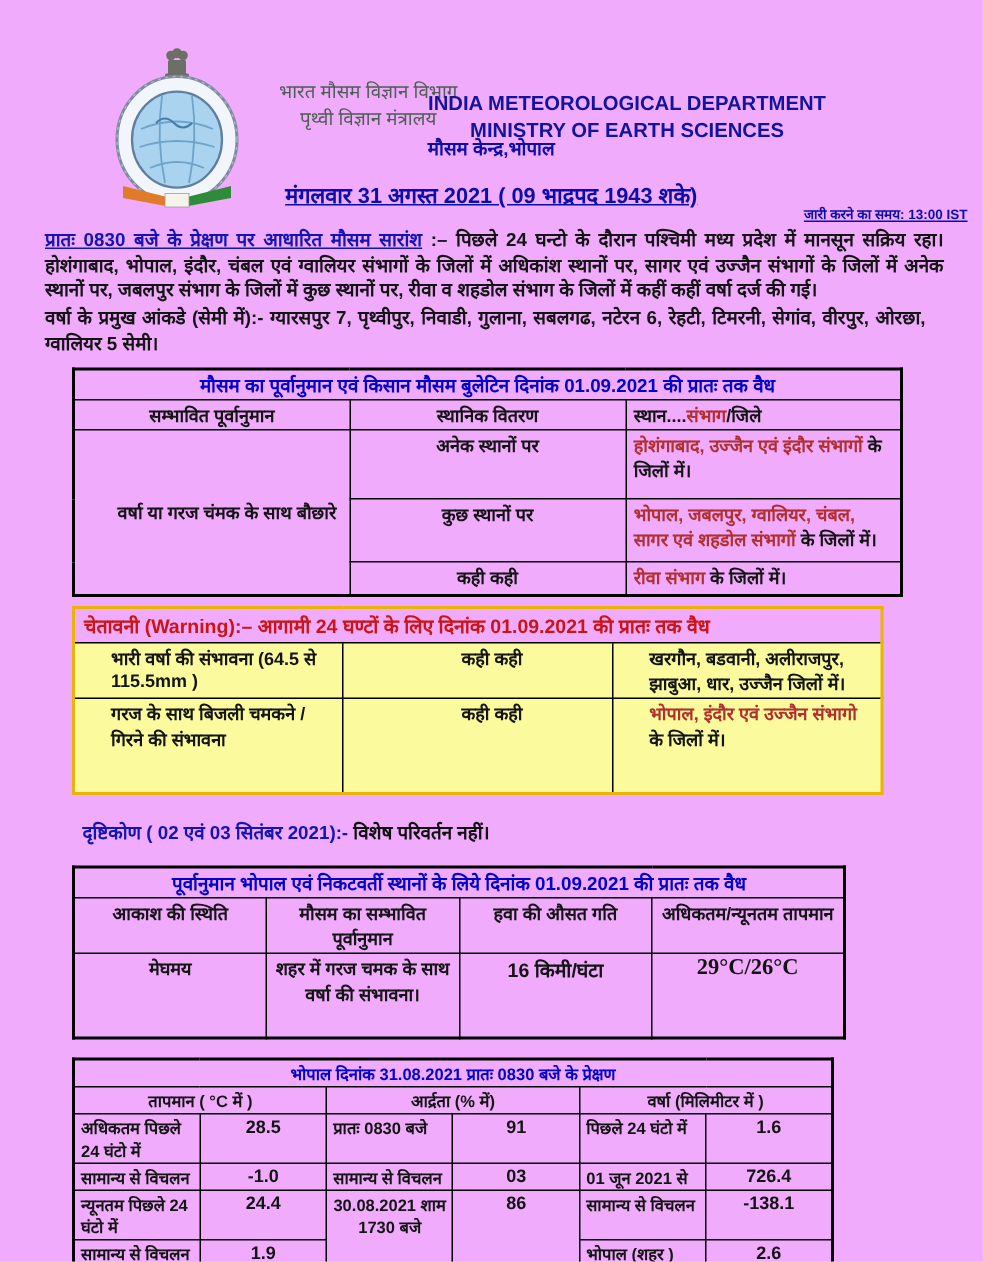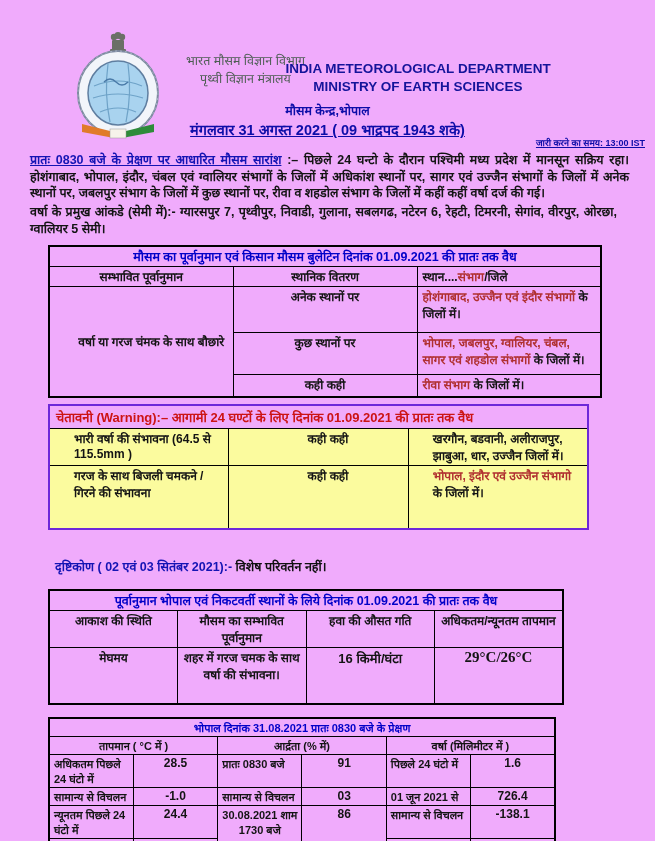--- a/index.html
+++ b/index.html
@@ -4,21 +4,21 @@
 <style>
   * { margin:0; padding:0; box-sizing:border-box; }
   body { background:#e8e8e8; font-family:"Liberation Sans","DejaVu Sans",sans-serif; }
   .page { position:relative; width:655px; height:841px; background:#f0abfc; margin:0 auto; overflow:hidden; color:#111; }
 
   
   .hdr { position:relative; height:150px; }
   .logo { position:absolute; left:64px; top:26px; width:108px; height:116px; }
   .dept-hindi { position:absolute; left:186px; top:52px; font-size:12.5px; color:#4d5d53; line-height:1.45; text-align:center; }
   .eng-title { position:absolute; left:248px; top:60px; width:340px; text-align:center; color:#14149a; font-weight:bold; font-size:13.5px; line-height:1.35; }
-  .centre-line { position:absolute; top:102px; left:40px; right:40px; text-align:center; color:#0d0da8; font-weight:bold; font-size:12.5px; }
+  .centre-line { position:absolute; top:90px; left:40px; right:40px; text-align:center; color:#0d0da8; font-weight:bold; font-size:12.5px; }
   .title-line { position:absolute; top:105px; left:40px; right:40px; text-align:center; color:#0d0da8; font-weight:bold; font-size:13px; text-decoration:underline; }
   .date-line { position:absolute; top:119px; left:40px; right:40px; text-align:center; color:#0d0da8; font-weight:bold; font-size:14.5px; text-decoration:underline; }
   .issue-time { position:absolute; top:136px; right:10px; color:#0d0da8; font-weight:bold; font-size:9px; text-decoration:underline; }
 
   
   .para { margin:2px 26px 0 30px; font-size:12.5px; font-weight:600; line-height:1.33; text-align:justify; color:#141414; }
   .blue-ul { color:#1414b4; text-decoration:underline; font-weight:bold; }
   .b { font-weight:bold; }
   .rain-para { margin:2px 38px 0 30px; font-size:12.5px; font-weight:600; line-height:1.33; text-align:justify; color:#141414; }
 
@@ -28,28 +28,28 @@
   .t-title { color:#0202c8; font-weight:bold; text-align:center; font-size:12.5px; }
   .red-txt { color:#b03030; font-weight:bold; }
   .c { text-align:center; }
 
   .tbl1 { width:554px; margin-top:8px; border:2px solid #000; }
   .tbl1 .col1 { width:122px; }
   .tbl1 .col2 { width:100px; }
   .tbl1 .rowspan-cell { vertical-align:middle; text-align:center;padding-left:25px; }
   .tbl1 .r1 { height:46px; } .tbl1 .r2 { height:42px; } .tbl1 .r3 { height:22px; }
 
-  .tblw { width:541px; margin-top:6px; border:2px solid #6d28d9; }
+  .tblw { width:541px; margin-top:6px; border:2px solid #eab308; }
   .tblw .col1 { width:122px; }
   .tblw .col2 { width:100px; }
   .tblw .warn-title { color:#cc1414; font-weight:bold; font-size:13px; padding:2px 6px; }
   .tblw .yellow { background:#fbfb9e;padding-left:24px; }
   .tblw .wr2 { height:64px; }
 
-  .outlook { margin:28px 26px 0 55px; font-size:12.5px; font-weight:bold; }
+  .outlook { margin:16px 26px 0 55px; font-size:12.5px; font-weight:bold; }
   .outlook .blue-part { color:#1414b4; }
 
   .tbl2 { width:516px; margin-top:14px; border:2px solid #000; }
   .tbl2 .c1 { width:98px; } .tbl2 .c2 { width:168px; } .tbl2 .c3 { width:104px; }
   .tbl2 .data-row td { height:56px; text-align:center; }
   .tbl2 .temp-cell { font-size:15px; font-weight:bold; font-family:"Liberation Serif","DejaVu Serif",serif; }
   .tbl2 .wind-cell { font-size:13px; }
 
   .tbl3 { width:508px; margin-top:12px; border:2px solid #000; }
   .tbl3 td { font-size:11px; padding:1px 4px; }

